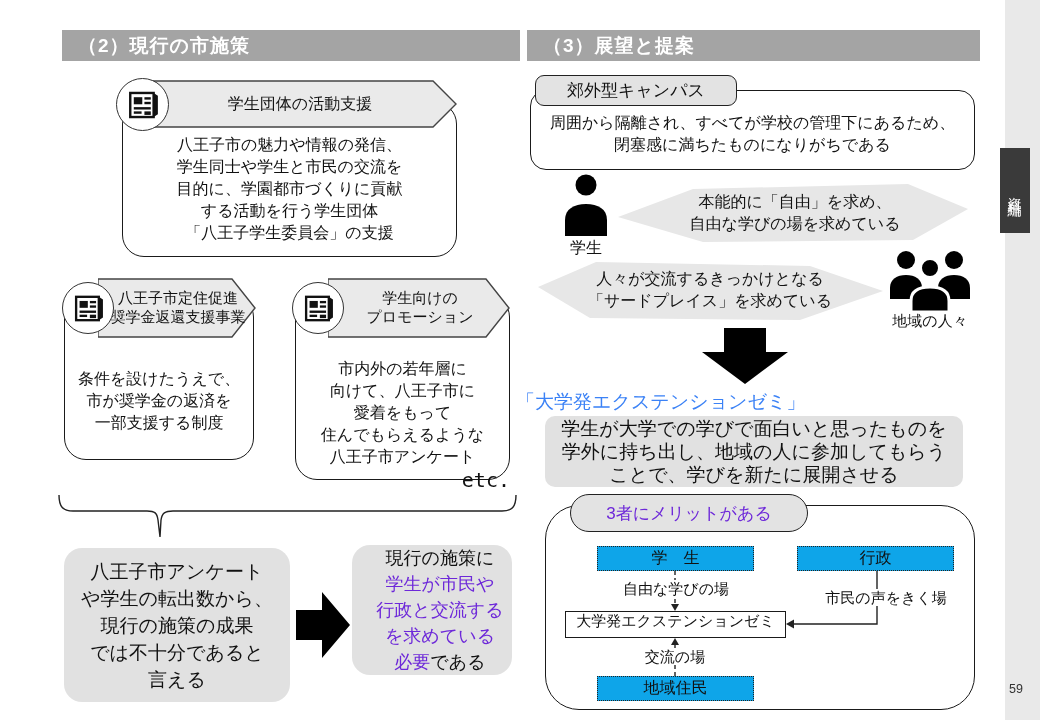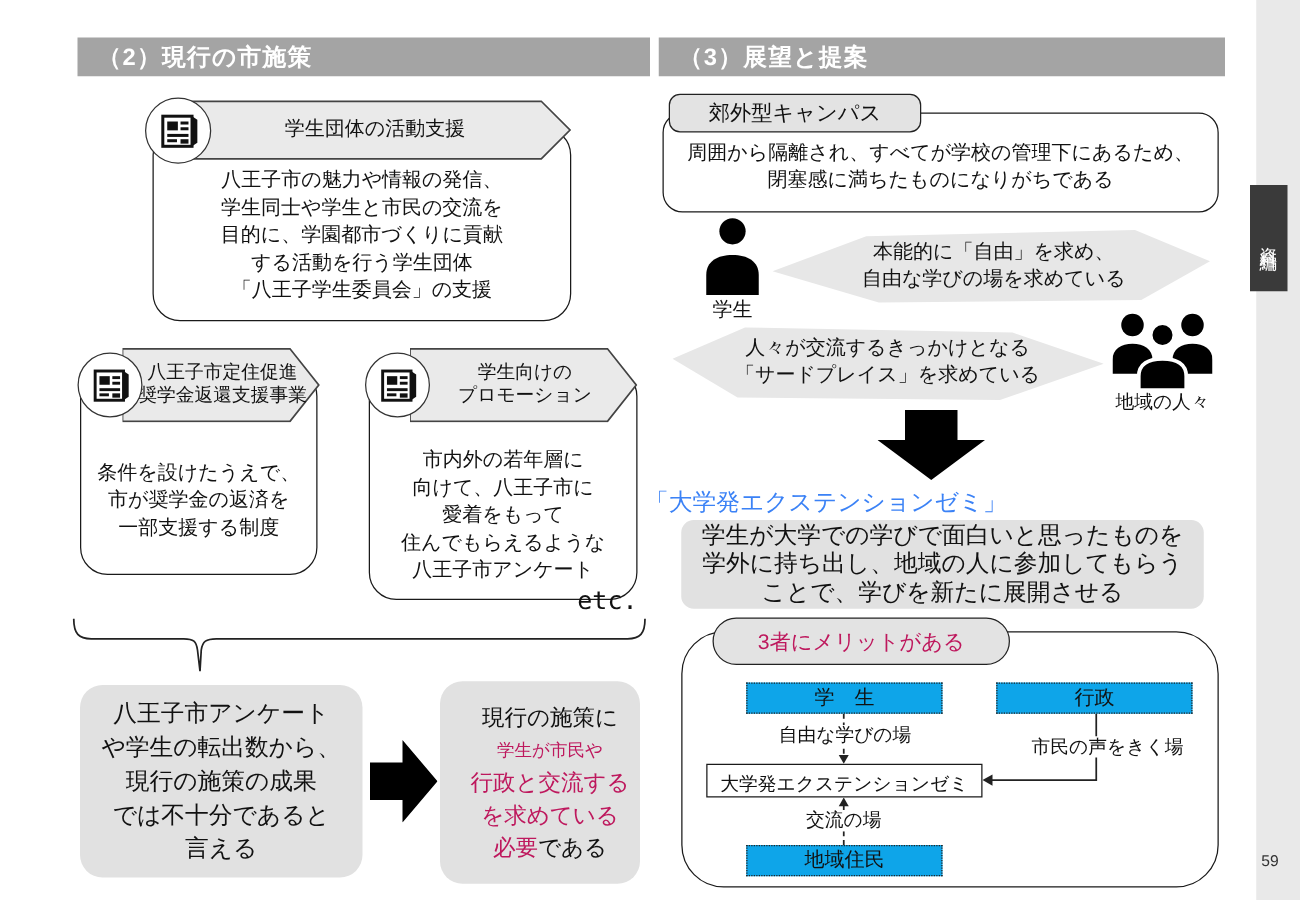--- a/index.html
+++ b/index.html
@@ -6,21 +6,21 @@
   body{font-family:"Liberation Sans","DejaVu Sans",sans-serif;background:#fff;}
   #page{position:relative;width:1040px;height:720px;background:#fff;overflow:hidden;color:#111;}
   .abs{position:absolute;}
   .hdr{background:#a4a4a4;color:#fff;font-weight:bold;font-size:19px;display:flex;align-items:center;padding-left:16px;box-sizing:border-box;letter-spacing:1px;}
   .card-body{background:#fff;border:1.6px solid #1a1a1a;border-radius:22px;box-sizing:border-box;}
   .circle{background:#fff;border:1.6px solid #333;border-radius:50%;display:flex;align-items:center;justify-content:center;box-sizing:border-box;}
   .lines{text-align:center;font-size:16px;line-height:22px;color:#111;}
   .banner-label{text-align:center;font-size:16px;line-height:19px;color:#111;}
   .graybox{background:#e1e1e1;border-radius:18px;display:flex;flex-direction:column;justify-content:center;text-align:center;box-sizing:border-box;}
   .graybox .line{font-size:19px;line-height:27px;}
-  .red{color:#be185d;}
+  .red{color:#6d28d9;}
   .pillbox{background:#e3e3e3;border:1.5px solid #222;box-sizing:border-box;display:flex;align-items:center;justify-content:center;}
   .outline-box{background:#fff;border:1.6px solid #1a1a1a;box-sizing:border-box;}
   .dotted-box{background:#0ea5e9;border:1.6px dotted #222;box-sizing:border-box;display:flex;align-items:center;justify-content:center;font-size:16px;}
   .edge-label{background:#fff;text-align:center;font-size:15px;line-height:17px;}
   .etc{font-family:"DejaVu Sans Mono","Liberation Mono",monospace;font-size:20px;color:#111;text-align:right;}
   .sidebar-strip{background:#e9e9e9;}
   .side-tab{background:#3a3a3a;color:#fff;display:flex;align-items:center;justify-content:center;writing-mode:vertical-rl;font-size:14px;letter-spacing:3px;}
   .pagenum{font-size:12.5px;color:#333;text-align:center;}
   .bubble-text{text-align:center;font-size:16px;line-height:22px;}
   .small-label{text-align:center;font-size:16px;}
@@ -129,23 +129,23 @@
     <div class="line">や学生の転出数から、</div>
     <div class="line">現行の施策の成果</div>
     <div class="line">では不十分であると</div>
     <div class="line">言える</div>
   </div>
 
   <svg class="abs" style="left:296px;top:592px;" width="54" height="66">
     <polygon points="0,18 26,18 26,0 54,33 26,66 26,48 0,48" fill="#000"></polygon>
   </svg>
 
-  <div class="abs graybox" style="left:352px;top:545px;width:160px;height:162px;padding-left:16px;">
+  <div class="abs graybox" style="left:352px;top:545px;width:160px;height:130px;padding-left:16px;">
     <div class="line" style="font-size:18px;line-height:26px;">現行の施策に</div>
-    <div class="line red" style="font-size:14px;line-height:26px;">学生が市民や</div>
+    <div class="line red" style="font-size:18px;line-height:26px;">学生が市民や</div>
     <div class="line red" style="font-size:18px;line-height:26px;">行政と交流する</div>
     <div class="line red" style="font-size:18px;line-height:26px;">を求めている</div>
     <div class="line" style="font-size:18px;line-height:26px;">
       <span class="red">必要</span><span>である</span>
     </div>
   </div>
 
   <div class="abs hdr" style="left:527px;top:30px;width:453px;height:31px;">
     <span>（3）展望と提案</span>
   </div>
@@ -217,21 +217,21 @@
     <path d="M332,66 L332,119 L247,119" stroke="#222" stroke-width="1.4" fill="none"></path>
     <polygon points="249,114.5 249,123.5 241,119" fill="#222"></polygon>
   </svg>
 
   <div class="abs dotted-box" style="left:597px;top:546px;width:157px;height:25px;">
     <span>学　生</span>
   </div>
   <div class="abs dotted-box" style="left:797px;top:546px;width:157px;height:25px;">
     <span>行政</span>
   </div>
-  <div class="abs outline-box" style="left:565px;top:611px;width:221px;height:27px;display:flex;align-items:flex-end;justify-content:center;font-size:15px;">
+  <div class="abs outline-box" style="left:565px;top:611px;width:221px;height:27px;display:flex;align-items:flex-start;justify-content:center;font-size:15px;">
     <span>大学発エクステンションゼミ</span>
   </div>
   <div class="abs dotted-box" style="left:597px;top:676px;width:157px;height:25px;">
     <span>地域住民</span>
   </div>
 
   <div class="abs edge-label" style="left:620px;top:580px;width:112px;">自由な学びの場</div>
   <div class="abs edge-label" style="left:823px;top:589px;width:126px;">市民の声をきく場</div>
   <div class="abs edge-label" style="left:641px;top:648px;width:68px;">交流の場</div>
 

